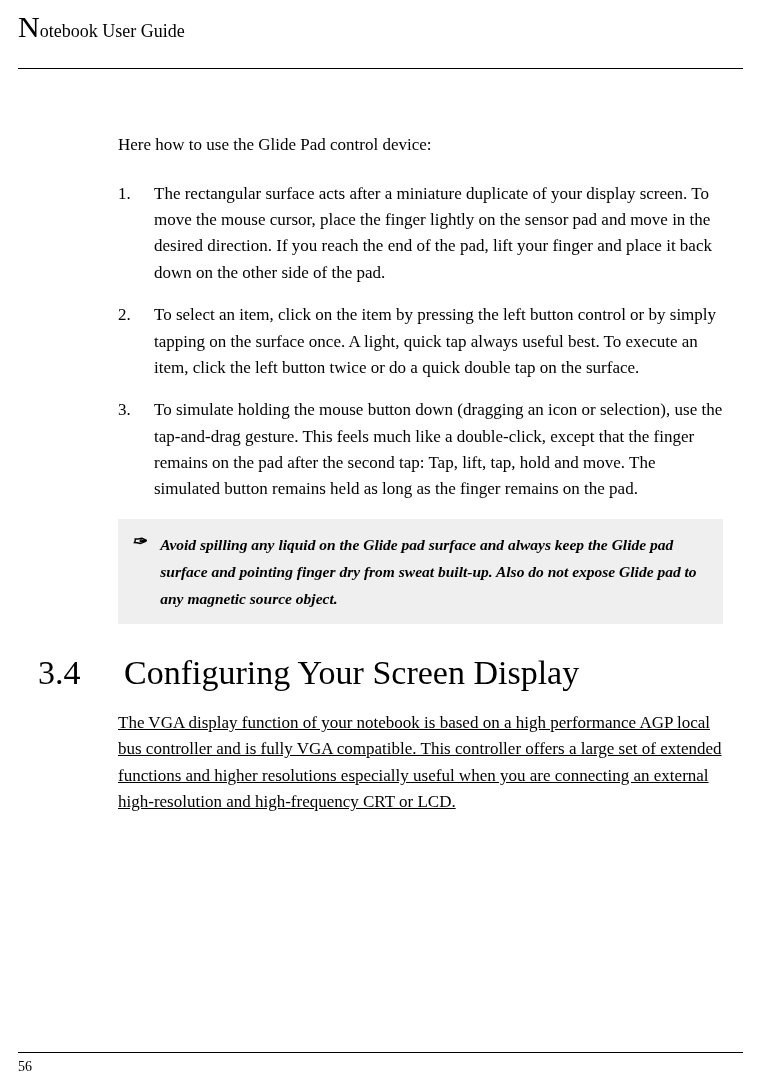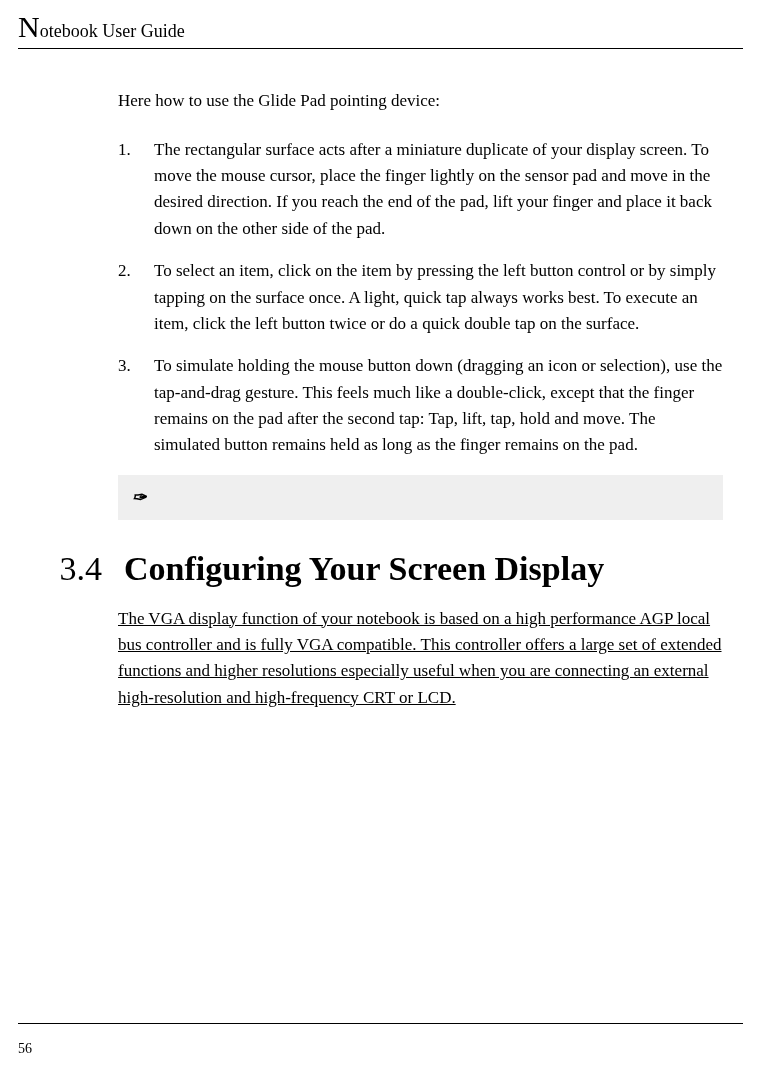--- a/index.html
+++ b/index.html
@@ -16,22 +16,22 @@
       position: relative;
       padding: 0;
     }
     .page {
       padding: 10px 18px 0 18px;
     }
     .header-title {
       font-size: 18px;
       font-weight: normal;
       border-bottom: 1px solid #000;
-      padding-bottom: 4px;
-      margin-bottom: 40px;
+      padding-bottom: 24px;
+      margin-bottom: 64px;
     }
     .header-title .drop-cap {
       font-size: 30px;
       font-weight: normal;
     }
     .content {
       margin-left: 100px;
       margin-right: 20px;
     }
     .intro {
@@ -81,66 +81,67 @@
       display: flex;
       align-items: baseline;
       gap: 22px;
       margin-bottom: 18px;
       margin-left: -80px;
     }
     .section-number {
       font-size: 34px;
       font-weight: normal;
       width: 64px;
-      text-align: right;
+      text-align: left;
       flex-shrink: 0;
     }
     .section-title {
       font-size: 34px;
-      font-weight: bold;
+      font-weight: normal;
     }
     .body-para {
       font-size: 17px;
       line-height: 1.55;
       margin-bottom: 14px;
       text-decoration: underline;
     }
     .footer {
       position: absolute;
-      bottom: 22px;
+      bottom: 4px;
       left: 18px;
       right: 18px;
       border-top: 1px solid #000;
-      padding-top: 15px;
+      padding-top: 4px;
     }
     .page-number {
       font-size: 14px;
     }
   </style>
 </head>
 <body>
 
 <div class="page">
 
   <div class="header-title">
     <span class="drop-cap">N</span><span>otebook User Guide</span>
   </div>
 
   <div class="content">
 
-    <p class="intro">Here how to use the Glide Pad pointing device:</p>
+    <p class="intro">Here how to use the Glide Pad control device:</p>
 
     <ol class="numbered-list">
       <li>The rectangular surface acts after a miniature duplicate of your display screen. To move the mouse cursor, place the finger lightly on the sensor pad and move in the desired direction. If you reach the end of the pad, lift your finger and place it back down on the other side of the pad.</li>
-      <li>To select an item, click on the item by pressing the left button control or by simply tapping on the surface once. A light, quick tap always works best. To execute an item, click the left button twice or do a quick double tap on the surface.</li>
+      <li>To select an item, click on the item by pressing the left button control or by simply tapping on the surface once. A light, quick tap always useful best. To execute an item, click the left button twice or do a quick double tap on the surface.</li>
       <li>To simulate holding the mouse button down (dragging an icon or selection), use the tap-and-drag gesture. This feels much like a double-click, except that the finger remains on the pad after the second tap: Tap, lift, tap, hold and move. The simulated button remains held as long as the finger remains on the pad.</li>
     </ol>
 
     <div class="note-box">
       <span class="note-icon">✑</span>
+      <span class="note-text">Avoid spilling any liquid on the Glide pad surface and always keep the Glide pad surface and pointing finger dry from sweat built-up. Also do not expose Glide pad to any magnetic source object.</span>
     </div>
 
     <div class="section-row">
       <span class="section-number">3.4</span>
       <span class="section-title">Configuring Your Screen Display</span>
     </div>
 
     <p class="body-para">The VGA display function of your notebook is based on a high performance AGP local bus controller and is fully VGA compatible. This controller offers a large set of extended functions and higher resolutions especially useful when you are connecting an external high-resolution and high-frequency CRT or LCD.</p>
 
   </div>

